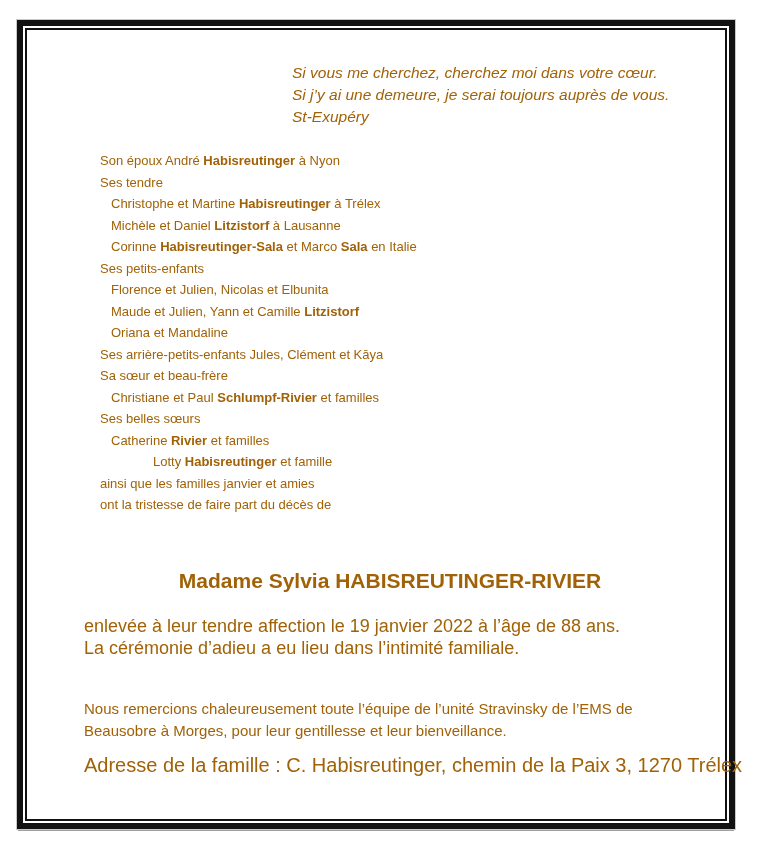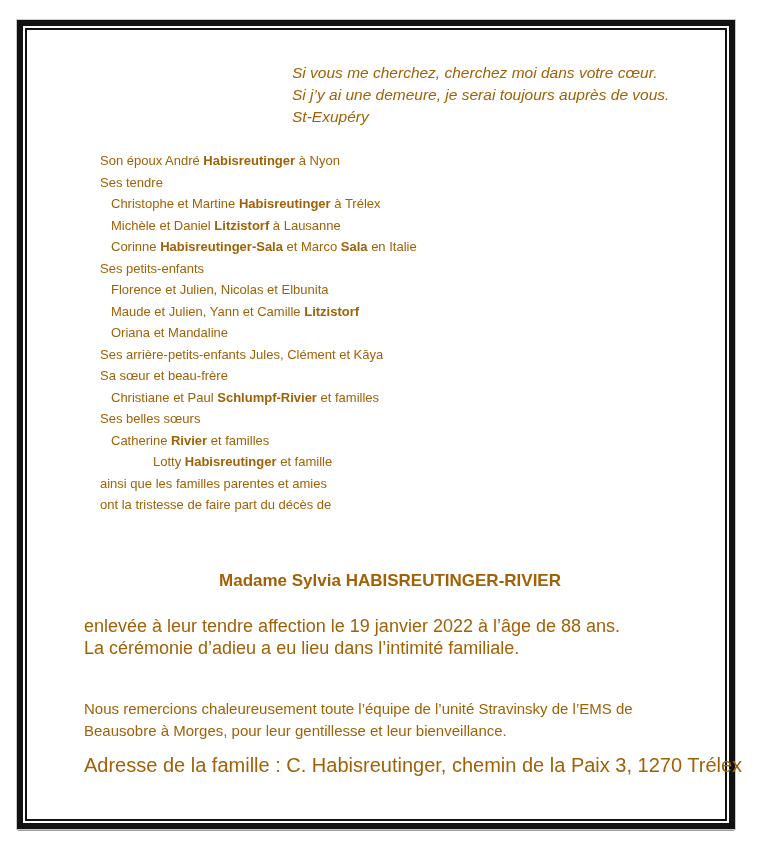--- a/index.html
+++ b/index.html
@@ -48,21 +48,21 @@
   .family .indent-1 { padding-left: 11px; }
   .family .indent-2 { padding-left: 53px; }
   .bold { font-weight: 700; }
   .deceased-name {
     position: absolute;
     left: 84px;
     top: 570px;
     width: 612px;
     text-align: center;
     font-weight: 700;
-    font-size: 17px;
+    font-size: 21px;
     line-height: 21px;
     white-space: nowrap;
   }
   .announcement {
     position: absolute;
     left: 84px;
     top: 616px;
     font-size: 18px;
     line-height: 21.5px;
     white-space: nowrap;
@@ -110,21 +110,21 @@
       <div class="indent-0"><span>Ses petits-enfants</span></div>
       <div class="indent-1"><span>Florence et Julien, Nicolas et Elbunita</span></div>
       <div class="indent-1"><span>Maude et Julien, Yann et Camille </span><span class="bold">Litzistorf</span></div>
       <div class="indent-1"><span>Oriana et Mandaline</span></div>
       <div class="indent-0"><span>Ses arrière-petits-enfants Jules, Clément et Kāya</span></div>
       <div class="indent-0"><span>Sa sœur et beau-frère</span></div>
       <div class="indent-1"><span>Christiane et Paul </span><span class="bold">Schlumpf-Rivier</span><span> et familles</span></div>
       <div class="indent-0"><span>Ses belles sœurs</span></div>
       <div class="indent-1"><span>Catherine </span><span class="bold">Rivier</span><span> et familles</span></div>
       <div class="indent-2"><span>Lotty </span><span class="bold">Habisreutinger</span><span> et famille</span></div>
-      <div class="indent-0"><span>ainsi que les familles parentes et amies</span></div>
+      <div class="indent-0"><span>ainsi que les familles janvier et amies</span></div>
       <div class="indent-0"><span>ont la tristesse de faire part du décès de</span></div>
     </div>
 
   <div class="deceased-name">Madame Sylvia HABISREUTINGER-RIVIER</div>
 
   <div class="announcement" id="announcement-lines">
       <div>enlevée à leur tendre affection le 19 janvier 2022 à l’âge de 88 ans.</div>
       <div>La cérémonie d’adieu a eu lieu dans l’intimité familiale.</div>
     </div>
 

